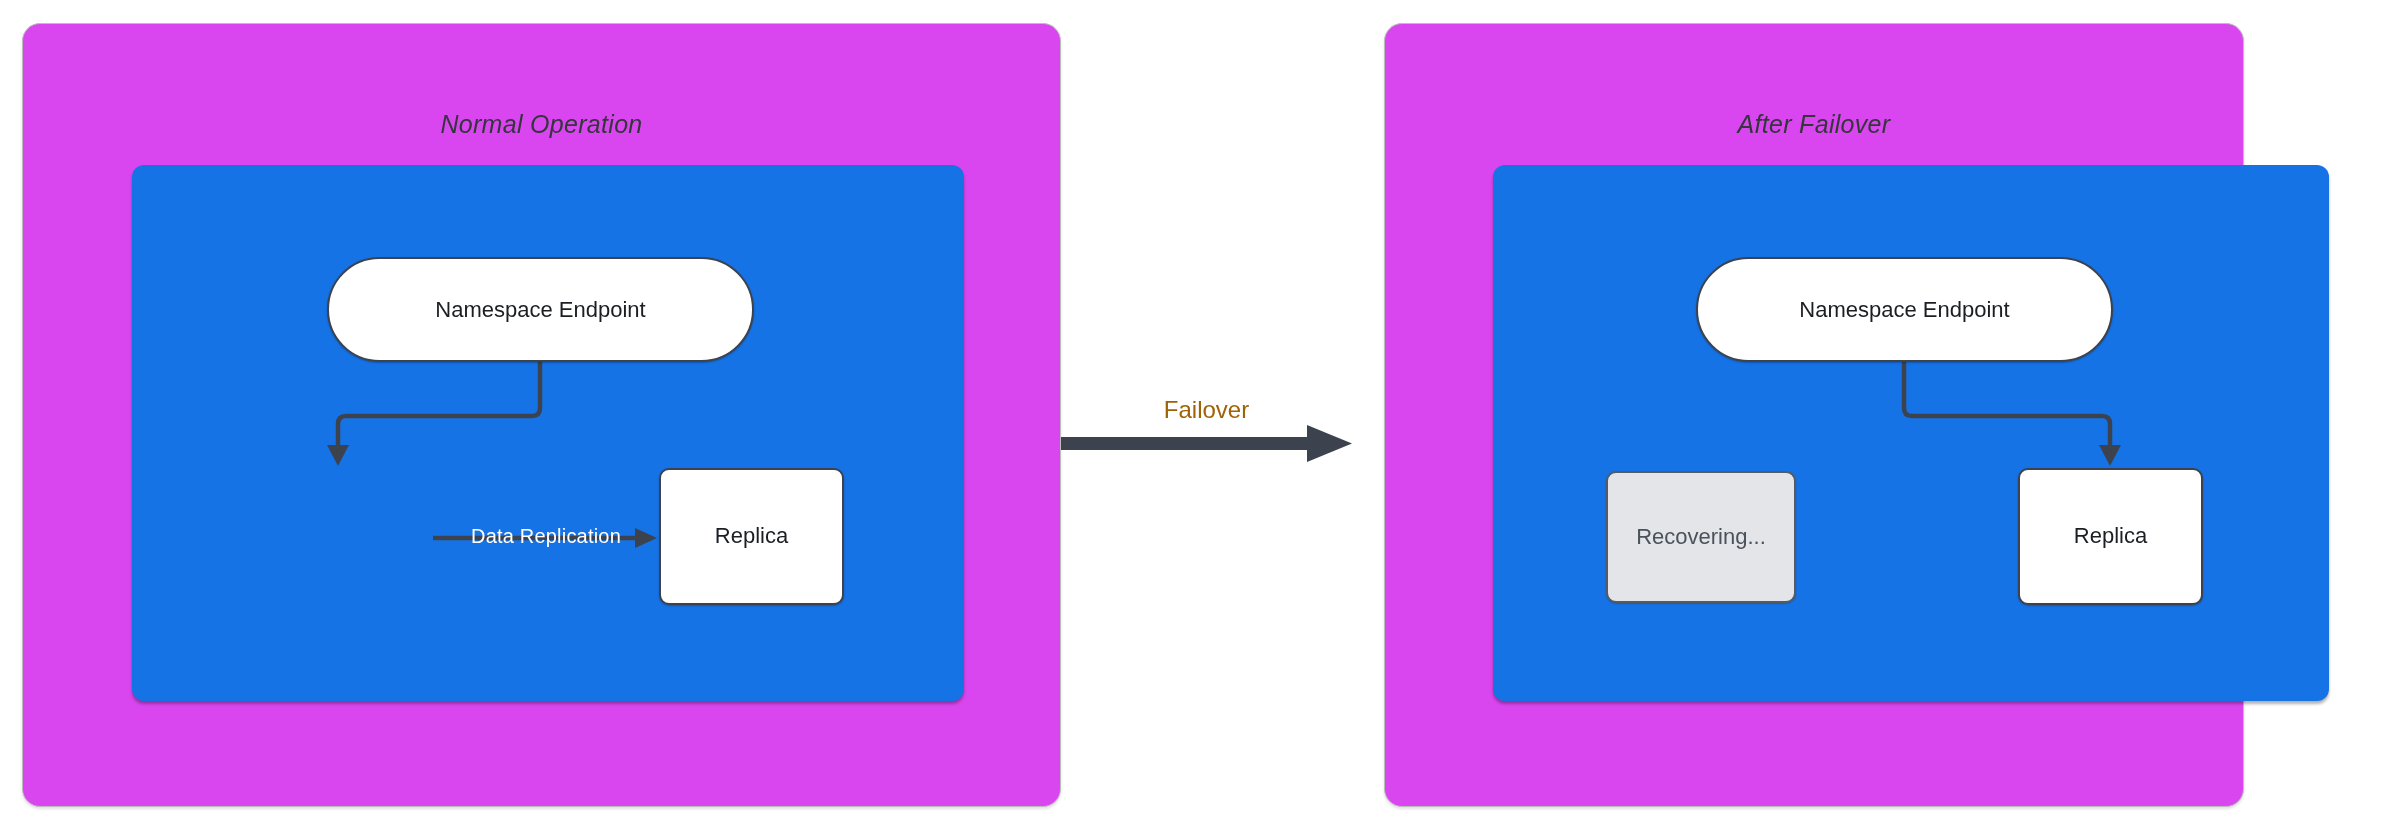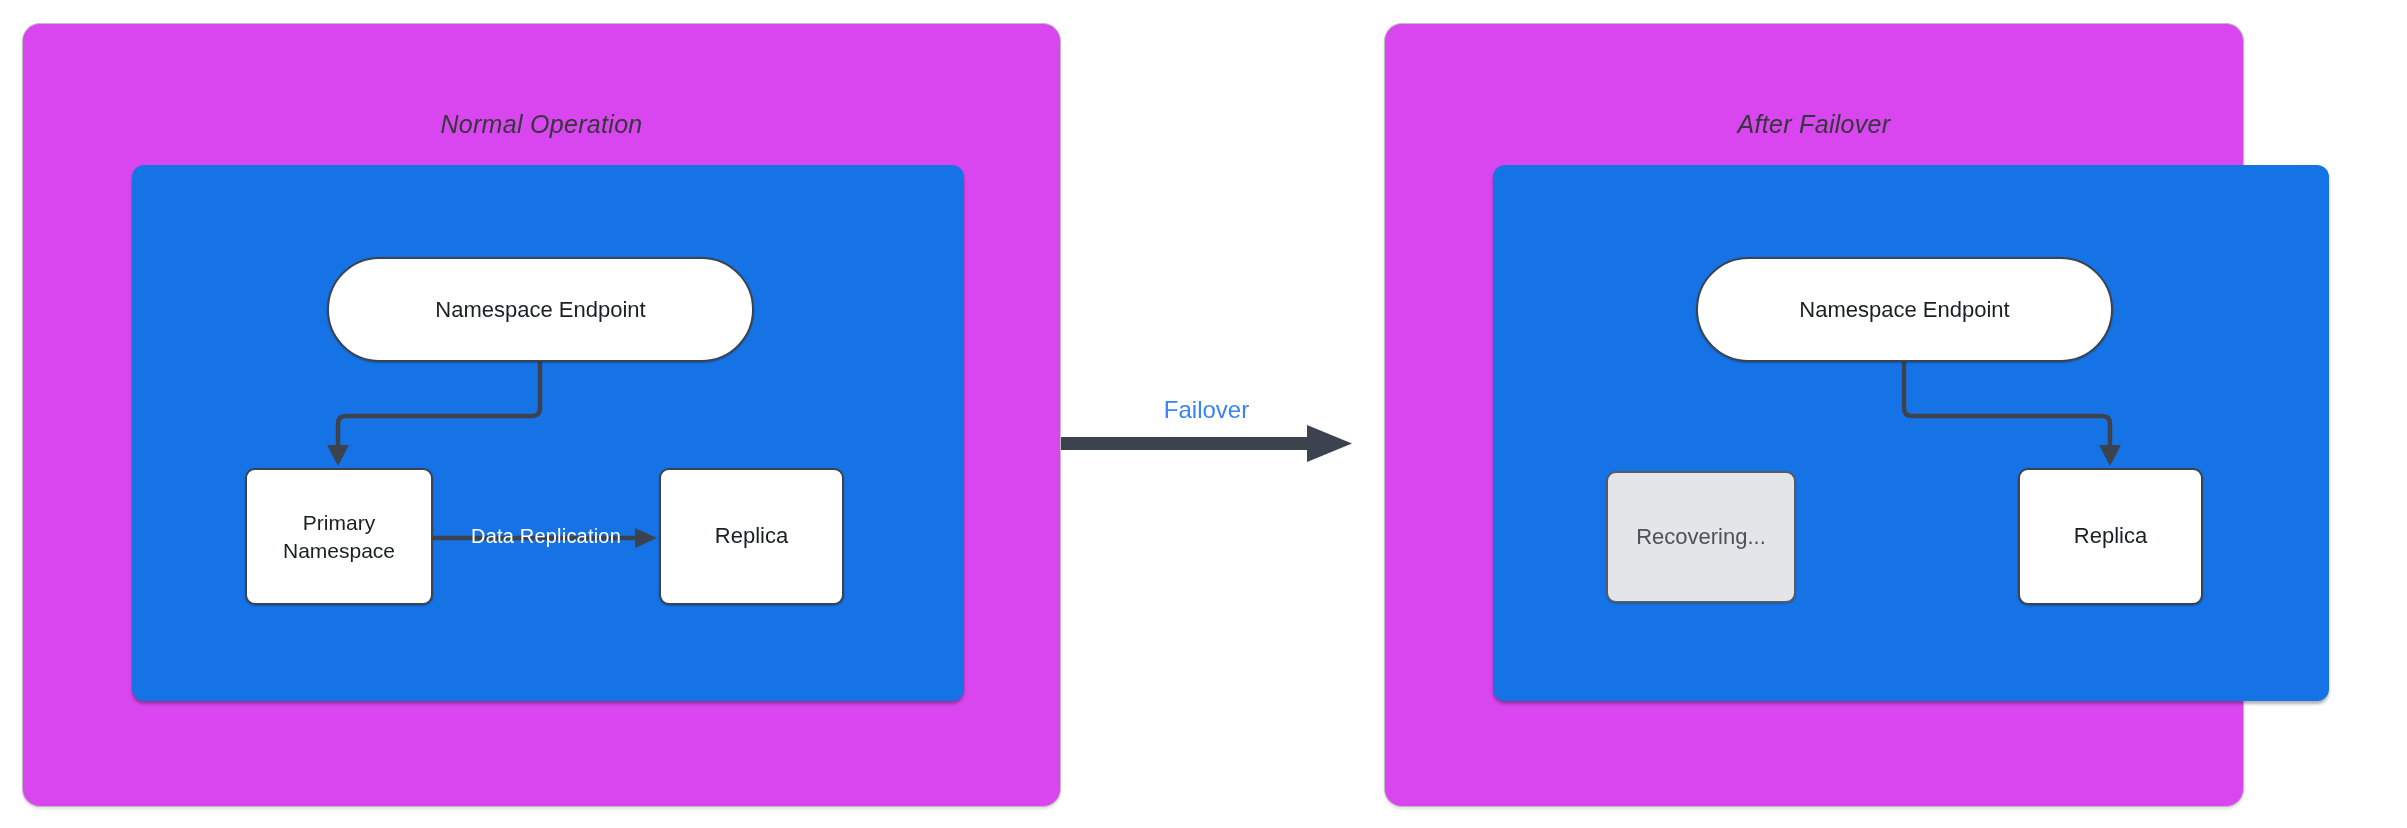--- a/index.html
+++ b/index.html
@@ -96,21 +96,21 @@
     font-weight:normal;
     color:var(--edge-label-text);
     letter-spacing:0.2px;
   }
   .panel.left .edge-label{left:413px;width:220px;top:501px;}
   .failover-label{
     position:absolute;
     left:1061px;top:396px;width:291px;
     text-align:center;
     font-size:24px;
-    color:#3b82f6;
+    color:#a16207;
   }
   .failover-arrow{position:absolute;left:1061px;top:425px;}
 </style>
 </head>
 <body>
 
 <div class="canvas">
 
   <div class="panel left">
     <div class="panel-title">Normal Operation</div>
@@ -124,23 +124,20 @@
 
     <svg class="overlay" width="1039" height="784">
       <line class="edge-path" x1="410" y1="514" x2="614" y2="514" stroke-width="4.5" stroke="#3C434E"></line>
       <polygon class="edge-head" points="612,504 612,524 634,514"></polygon>
     </svg>
 
     <div class="node pill">
       <span>Namespace Endpoint</span>
     </div>
 
-    <div class="node smallbox node-primary">
-      <span>Primary Namespace</span>
-    </div>
 
     <div class="node smallbox node-replica">
       <span>Replica</span>
     </div>
 
     <div class="edge-label">Data Replication</div>
   </div>
 
   <div class="failover-label">Failover</div>
   <svg class="failover-arrow" width="291" height="40">

